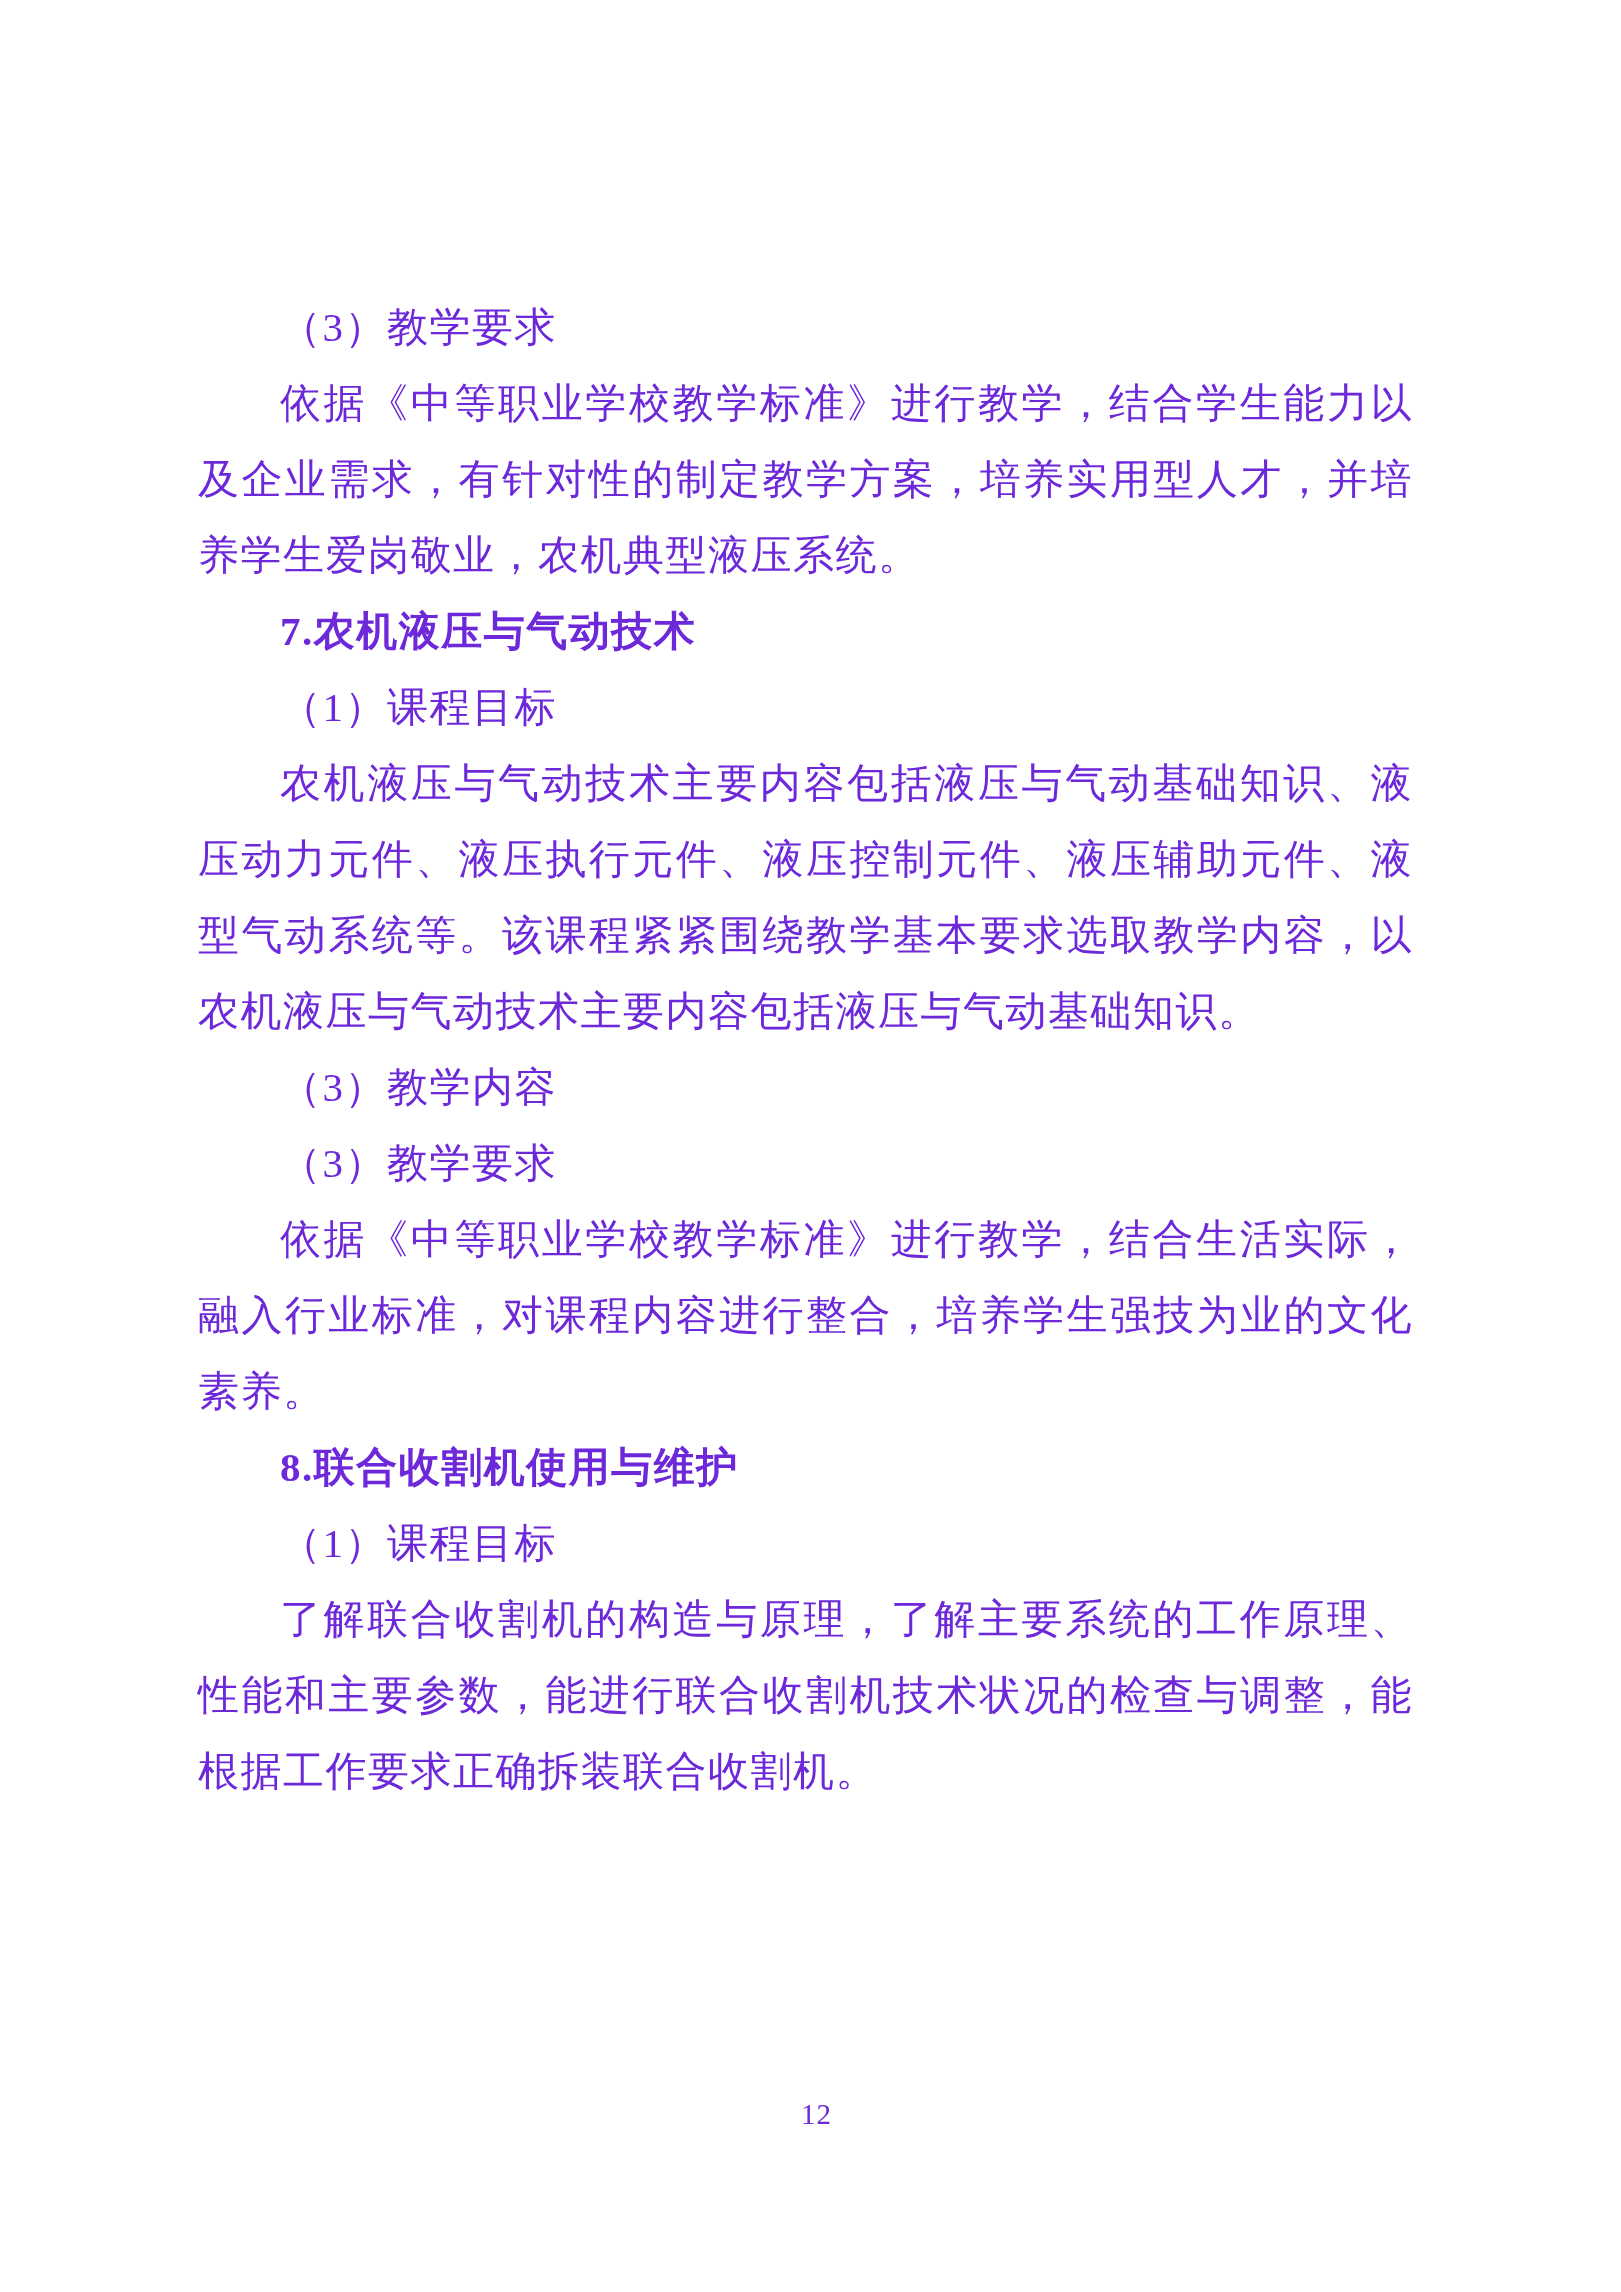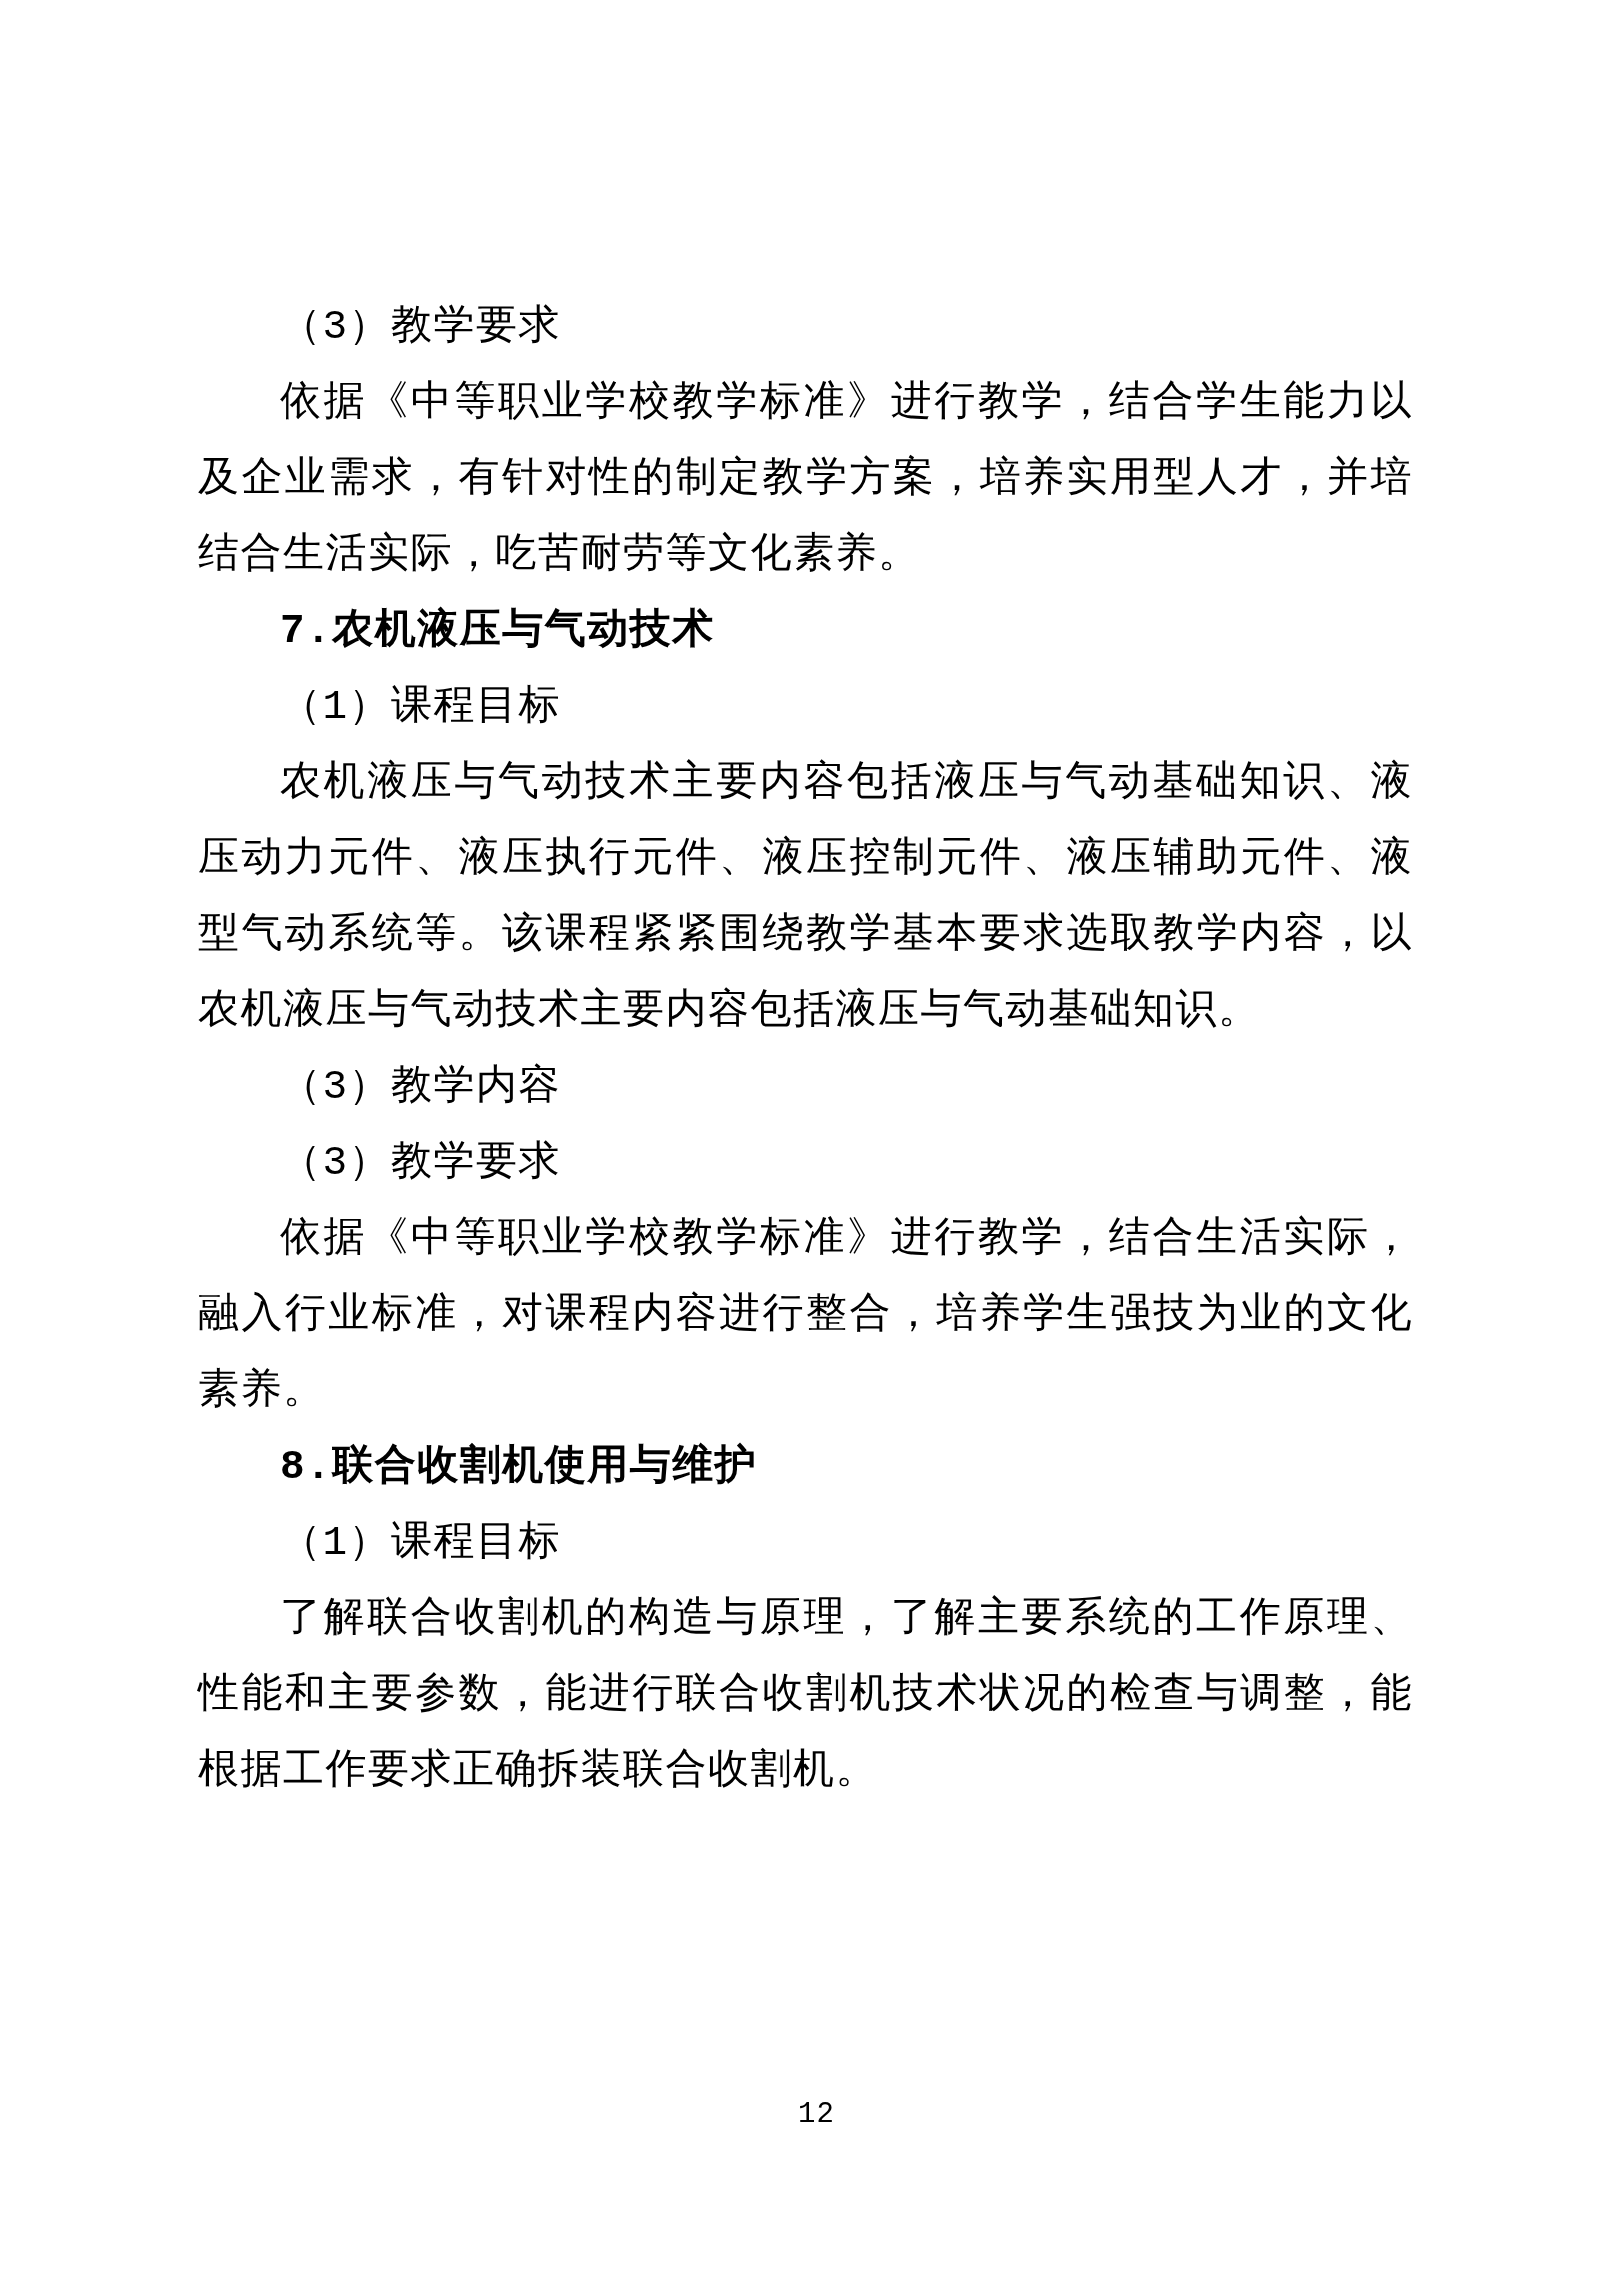--- a/index.html
+++ b/index.html
@@ -5,22 +5,22 @@
   html, body {
     margin: 0;
     padding: 0;
     background: #ffffff;
   }
   .page {
     position: relative;
     width: 1621px;
     height: 2293px;
     background: #ffffff;
-    color: #000000;
-    font-family: Liberation Mono, monospace;
+    color: #6d28d9;
+    font-family: Liberation Serif, serif;
     overflow: hidden;
   }
   .text-area {
     position: absolute;
     left: 198px;
     top: 289px;
     width: 1215px;
     font-size: 41px;
     line-height: 76px;
     letter-spacing: 1.5px;
@@ -57,21 +57,21 @@
 </head>
 <body>
 
 <div class="page">
   <div class="text-area">
 
     <div class="line indent">（3）教学要求</div>
 
     <div class="line indent fill">依据《中等职业学校教学标准》进行教学，结合学生能力以</div>
     <div class="line fill">及企业需求，有针对性的制定教学方案，培养实用型人才，并培</div>
-    <div class="line">结合生活实际，吃苦耐劳等文化素养。</div>
+    <div class="line">养学生爱岗敬业，农机典型液压系统。</div>
 
     <div class="line indent bold">7.农机液压与气动技术</div>
 
     <div class="line indent">（1）课程目标</div>
 
     <div class="line indent fill">农机液压与气动技术主要内容包括液压与气动基础知识、液</div>
     <div class="line fill">压动力元件、液压执行元件、液压控制元件、液压辅助元件、液</div>
     <div class="line fill">型气动系统等。该课程紧紧围绕教学基本要求选取教学内容，以</div>
     <div class="line">农机液压与气动技术主要内容包括液压与气动基础知识。</div>
 

